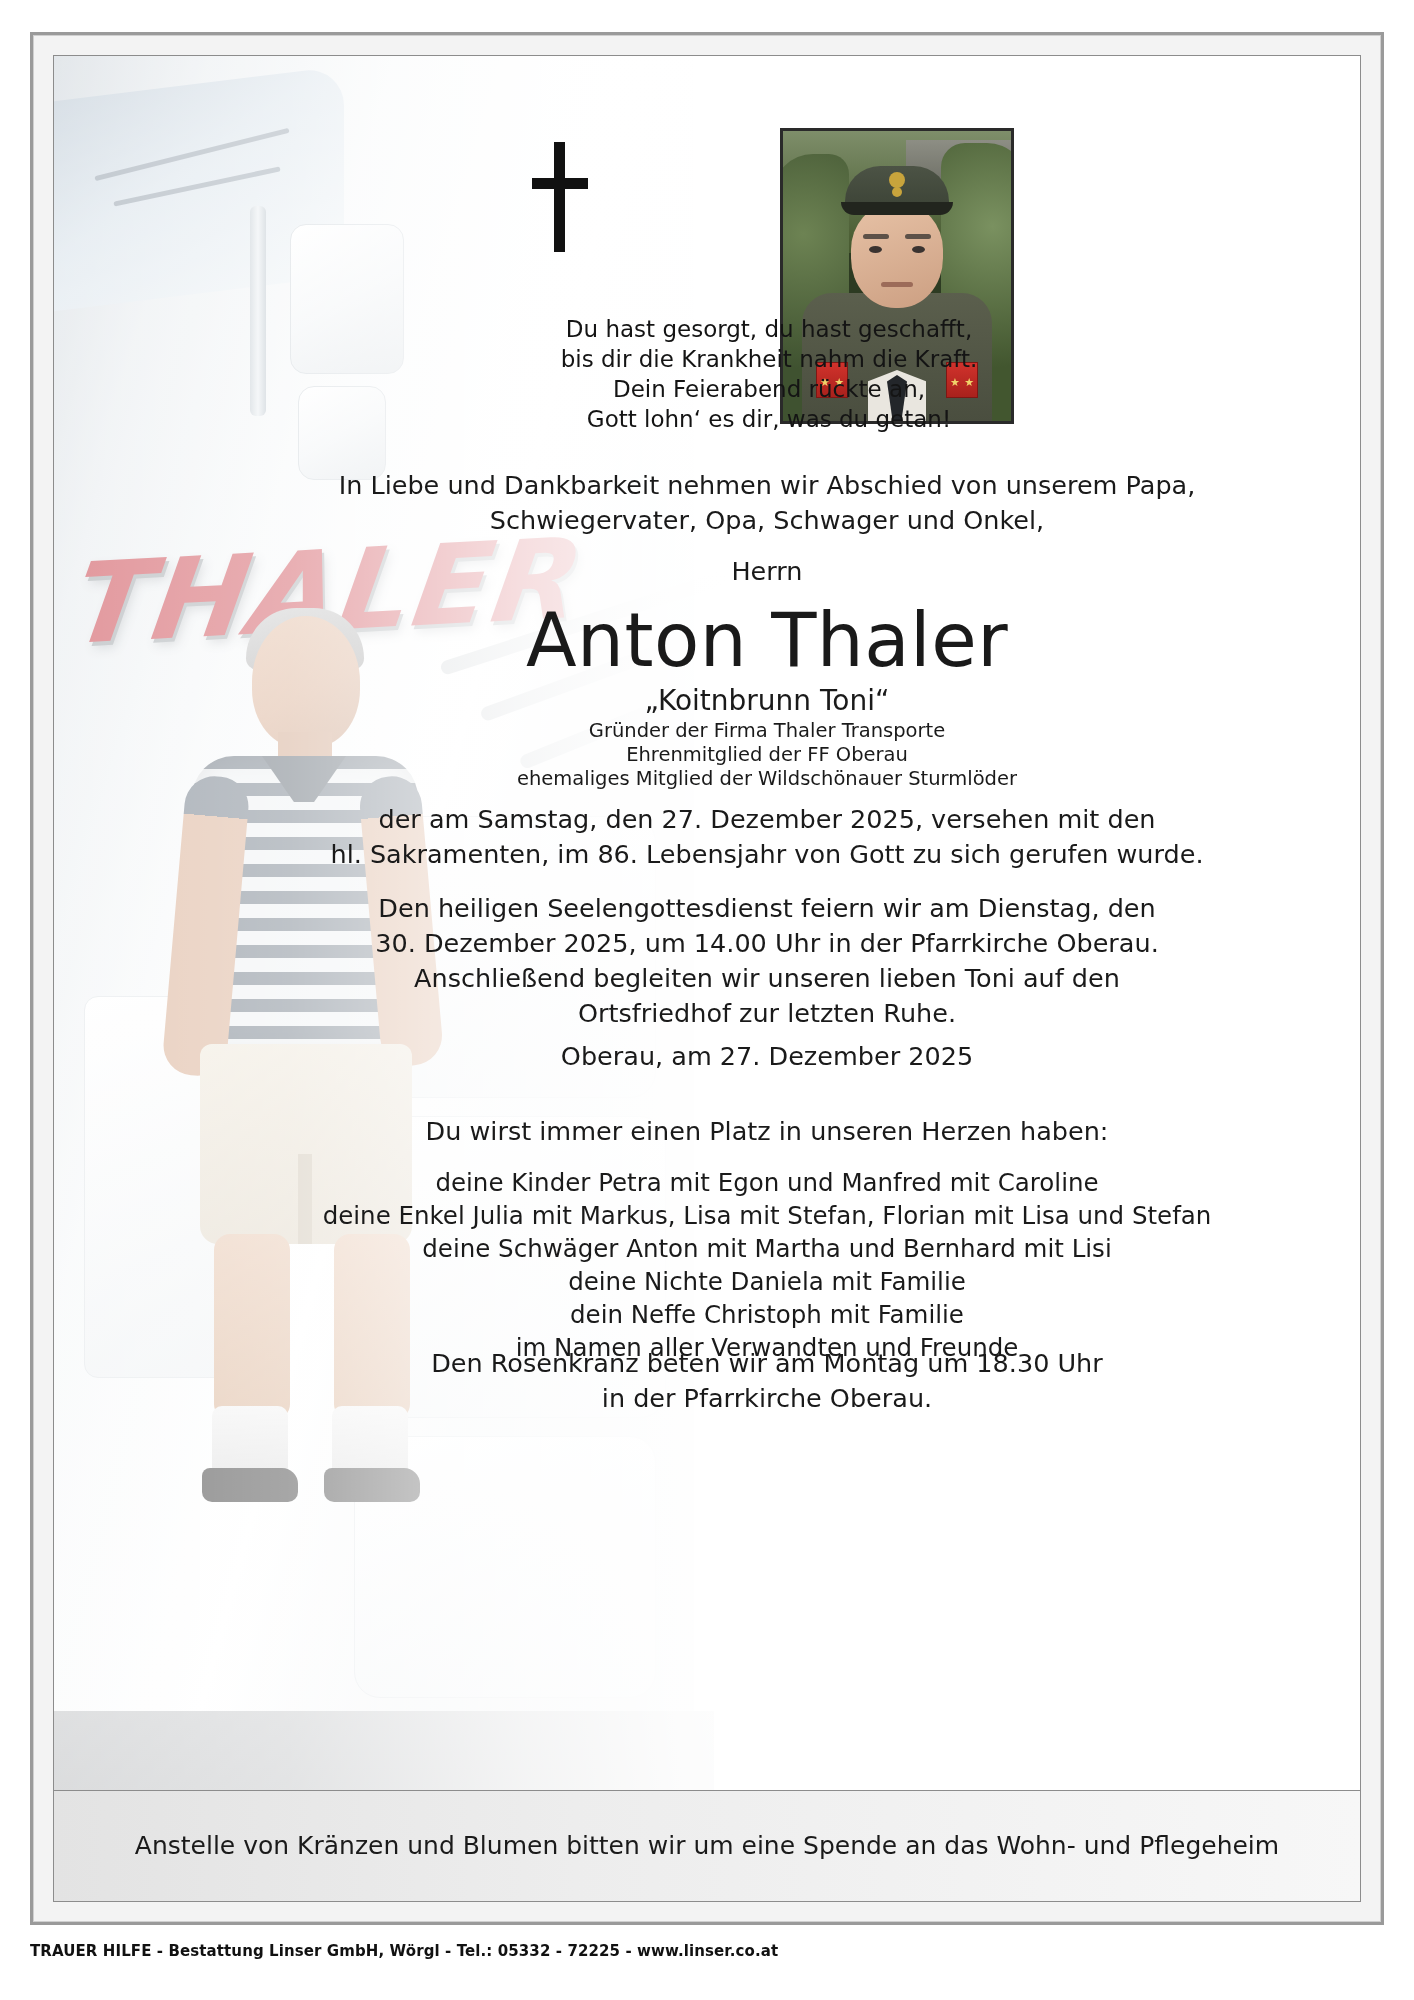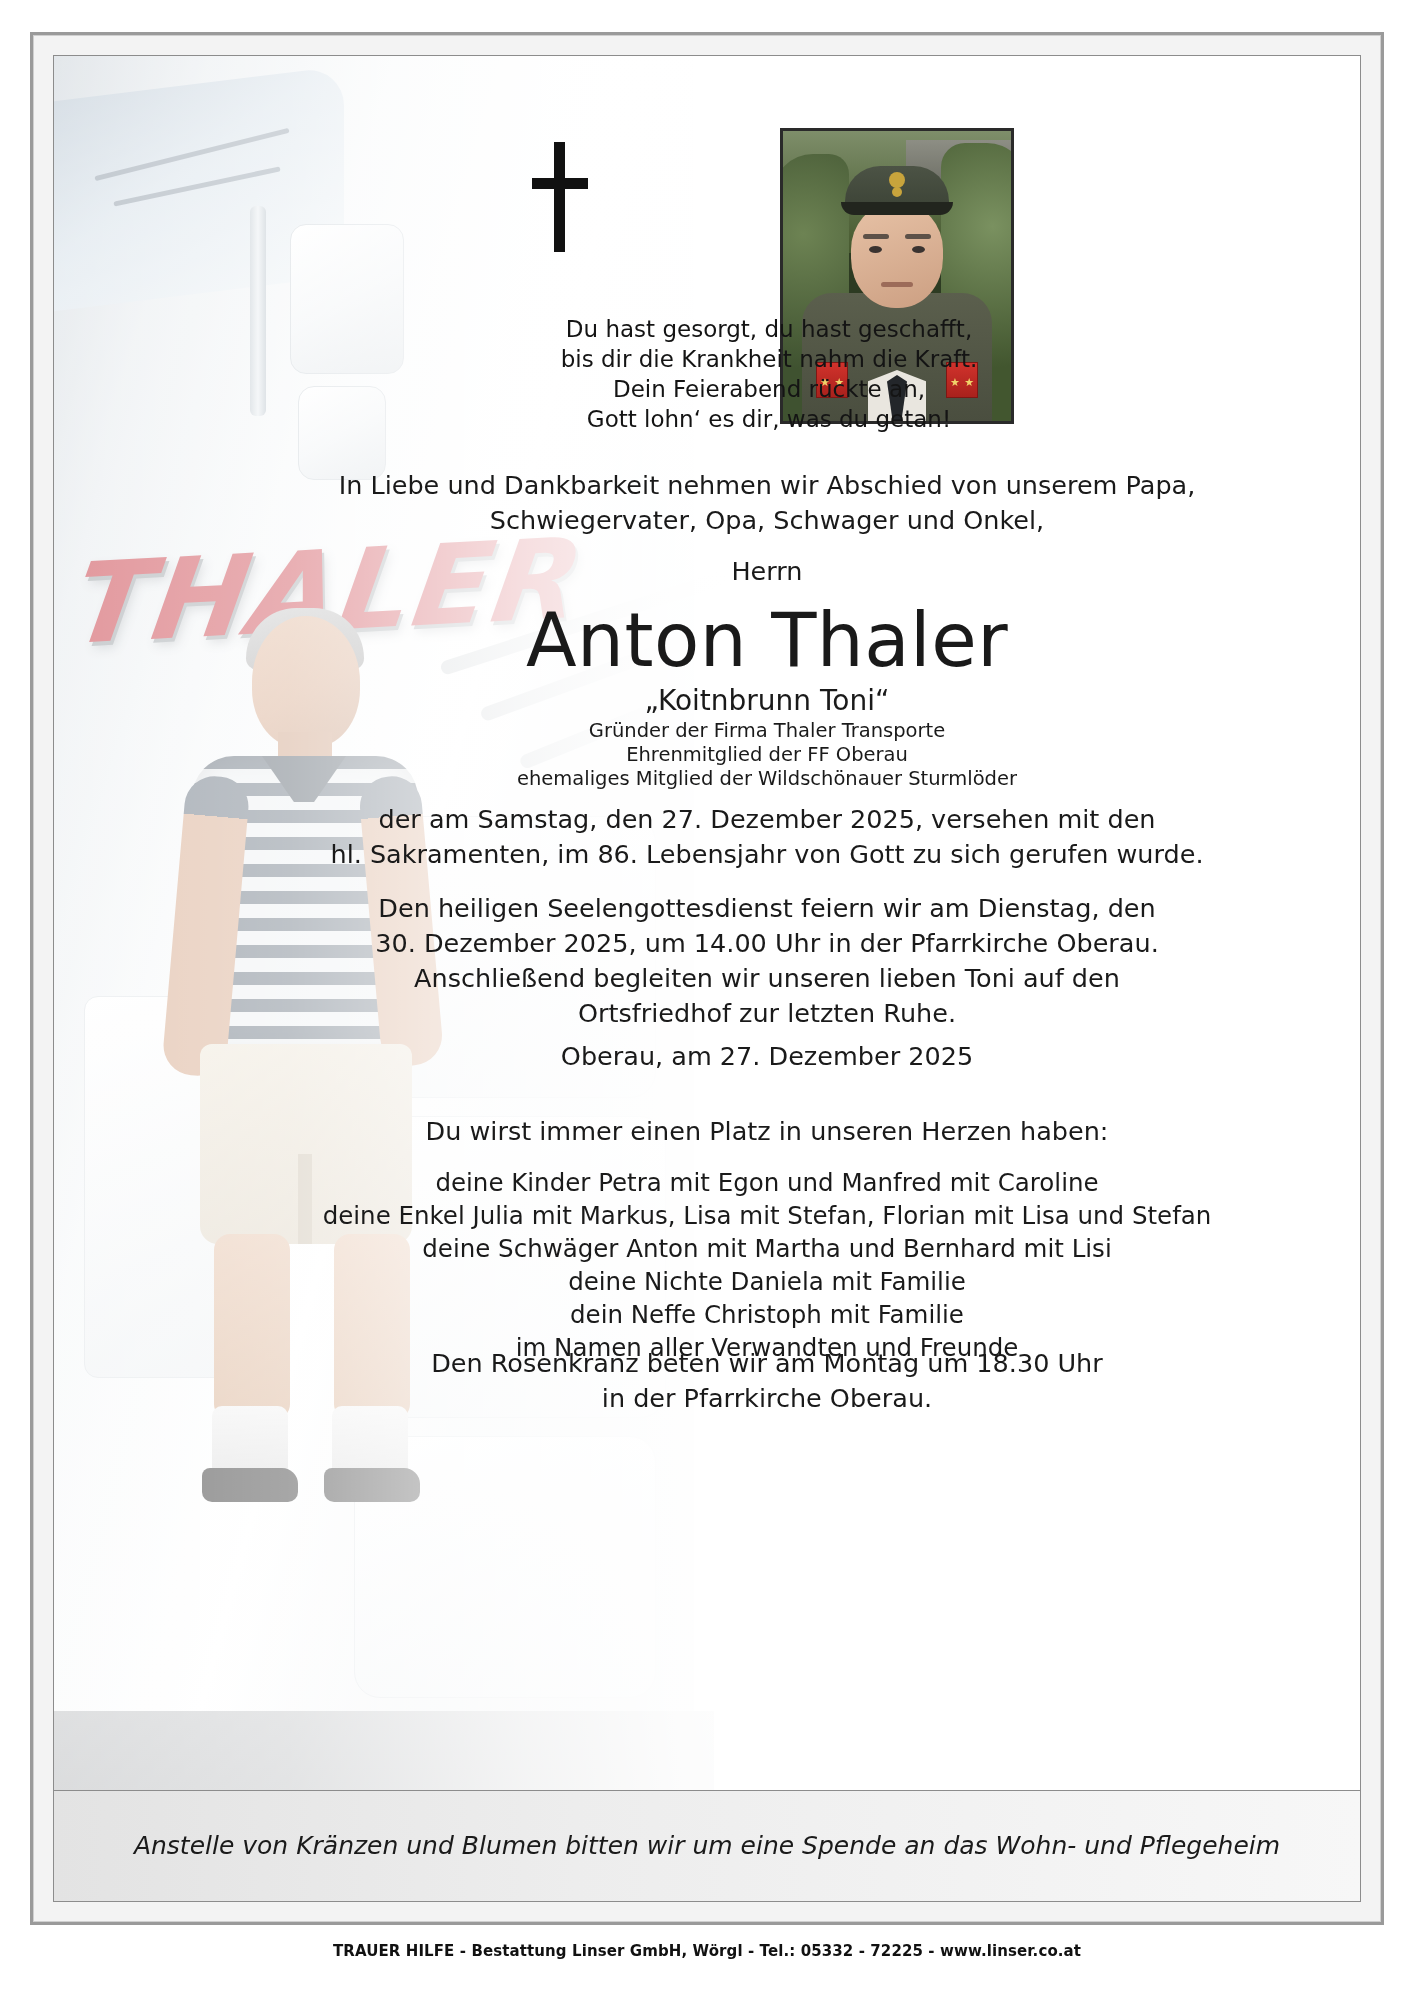--- a/index.html
+++ b/index.html
@@ -435,30 +435,28 @@
     background: linear-gradient(90deg,#e3e3e3 0%, #ededed 40%, #f7f7f7 100%);
     display: flex;
     align-items: center;
     justify-content: center;
   }
   .donation-text {
     font-size: 25px;
     line-height: 36px;
     text-align: center;
     padding: 0 36px;
-    font-style: italic;
   }
 
   
   .imprint {
     position: absolute;
     left: 30px;
     top: 1942px;
     width: 1354px;
-    text-align: center;
     font-size: 15px;
     font-weight: 700;
     letter-spacing: .1px;
     color: #111;
   }
 </style>
 </head>
 <body>
 
 <div class="card-outer">

